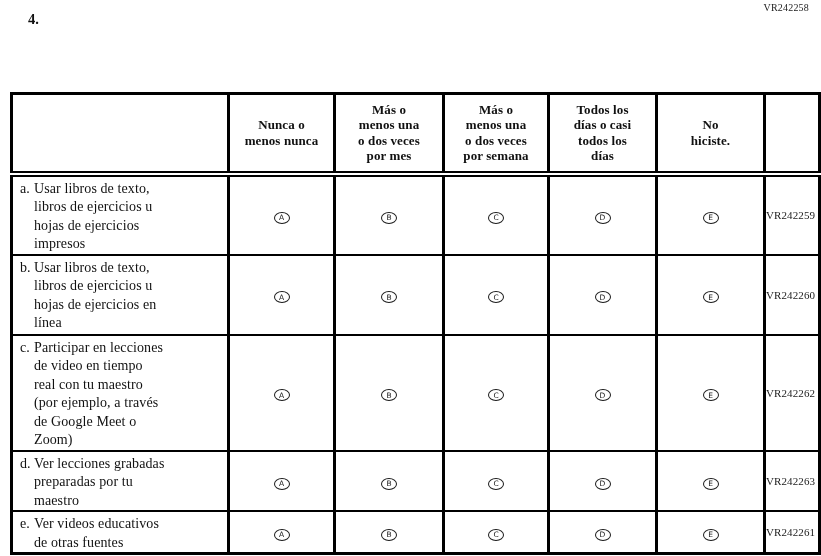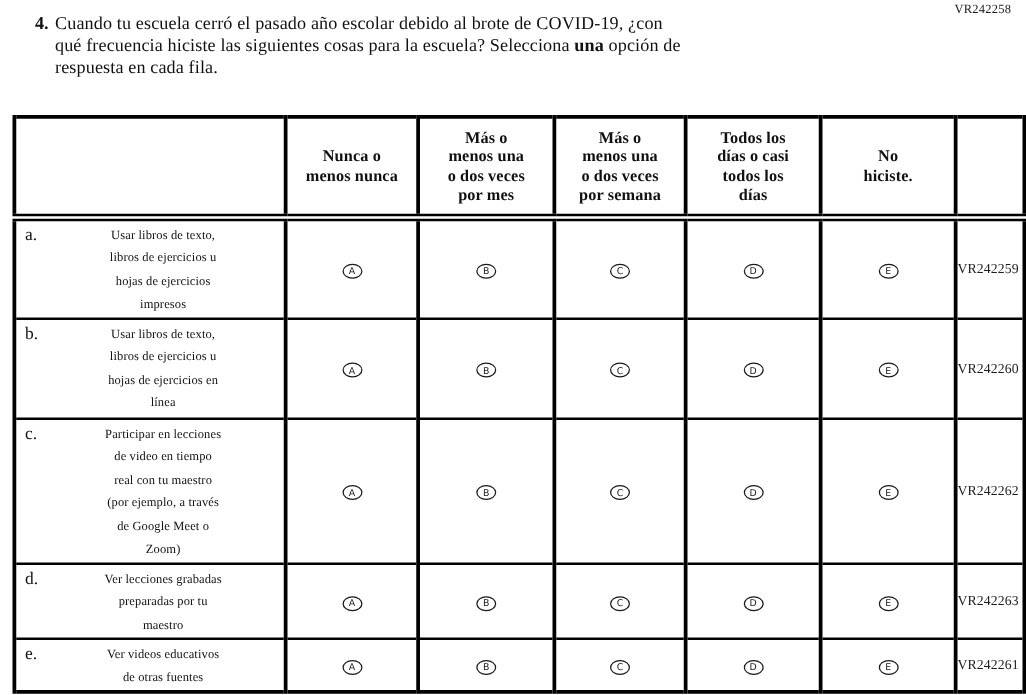--- a/index.html
+++ b/index.html
@@ -96,25 +96,24 @@
   }
   .stem-letter {
     width: 21px;
     padding-left: 7px;
     flex-shrink: 0;
     font-size: 14px;
     line-height: 18.5px;
   }
   .stem-text {
     flex: 1;
-    font-size: 10px;
+    font-size: 14px;
     line-height: 18.5px;
     letter-spacing: 0.1px;
     white-space: pre-line;
-    text-align: center;
   }
 
   td.opt { text-align: center; }
   .bubble {
     display: inline-flex;
     align-items: center;
     justify-content: center;
     width: 16px;
     height: 12px;
     border: 1.2px solid #1a1a1a;
@@ -135,23 +134,20 @@
 </style>
 </head>
 <body>
 
 <div class="page">
 
   <div class="vr-top">VR242258</div>
 
   <div class="question">
     <div class="qnum">4.</div>
-    <div class="qtext"><span>Cuando tu escuela cerró el pasado año escolar debido al brote de COVID-19, ¿con
-qué frecuencia hiciste las siguientes cosas para la escuela? Selecciona </span><span class="bold">una</span><span> opción de
-respuesta en cada fila.</span></div>
   </div>
 
   <table class="matrix">
     <colgroup>
       <col class="c0">
         <col class="c1">
         <col class="c2">
         <col class="c3">
         <col class="c4">
         <col class="c5">

